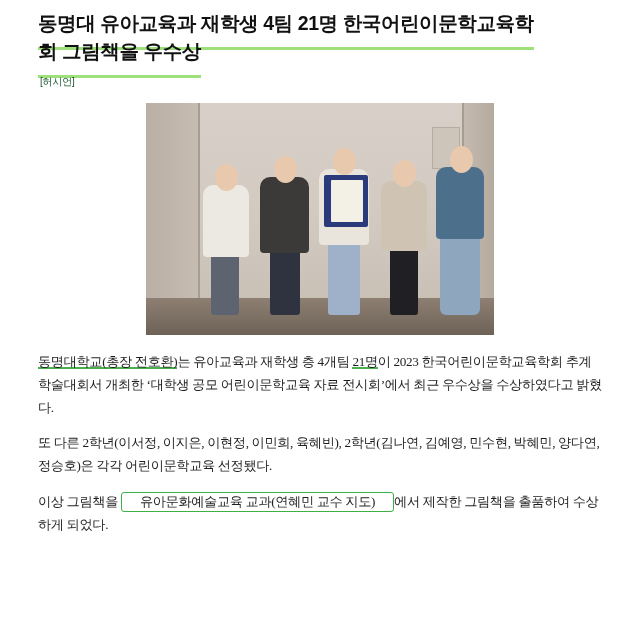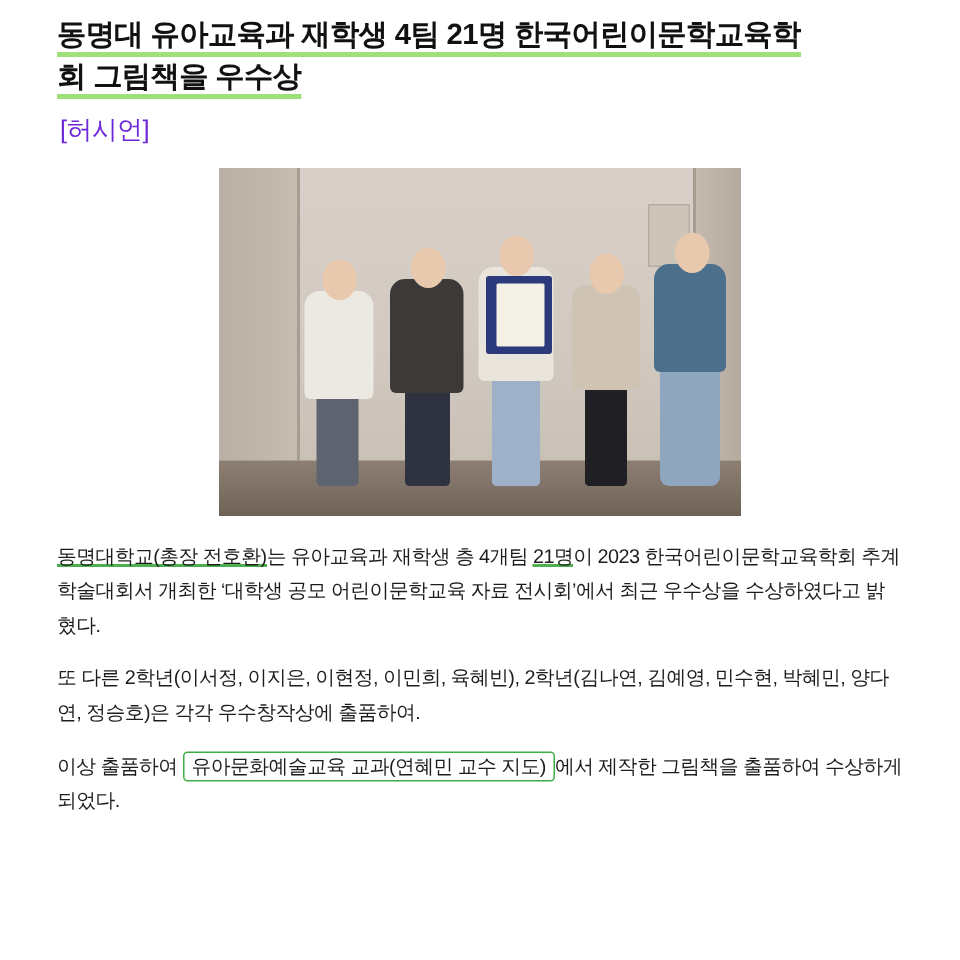--- a/index.html
+++ b/index.html
@@ -27,25 +27,25 @@
     line-height: 1.42;
     letter-spacing: -0.4px;
     color: #111111;
     margin: 0 0 10px 0;
   }
   .hl-line {
     display: inline;
     background-image: linear-gradient(to top, #9ee07a 0, #9ee07a 3px, transparent 3px);
     background-repeat: no-repeat;
     background-position: 0 100%;
-    padding-bottom: 4px;
+    padding-bottom: 16px;
   }
   .byline {
-    font-size: 17px;
-    color: #6d28d9;
+    font-size: 10px;
+    color: #14532d;
     margin: 6px 0 14px 2px;
     letter-spacing: -0.2px;
   }
   .photo-wrap {
     width: 100%;
     display: flex;
     justify-content: center;
     margin-bottom: 16px;
   }
   .photo {
@@ -119,32 +119,33 @@
     border-radius: 1px;
   }
   
   p.body {
     font-size: 13.2px;
     line-height: 1.72;
     letter-spacing: -0.35px;
     color: #1d1d1d;
     margin: 0 0 13px 0;
     text-align: left;
+    font-family: Liberation Serif, serif;
   }
   .underline-green {
     display: inline;
     background-image: linear-gradient(to top, #4caf50 0, #4caf50 2px, transparent 2px);
     background-repeat: no-repeat;
     background-position: 0 100%;
   }
   .box-green {
     display: inline-block;
     border: 1.6px solid #3fae46;
     border-radius: 3px;
-    padding: 0 5px;
+    padding: 0 18px;
     line-height: 1.35;
   }
 </style>
 </head>
 <body>
 
 <div class="page">
 
   <h1 class="headline">
     <span class="hl-line">동명대 유아교육과 재학생 4팀 21명 한국어린이문학교육학</span><br>
@@ -199,20 +200,20 @@
         <div class="p-hair" style="left:13px; bottom:138px; width:33px; height:42px; background:#2a2019; z-index:-1;"></div>
       </div>
     </div>
   </div>
 
   <p class="body">
     <span class="underline-green">동명대학교(총장 전호환)</span><span>는 유아교육과 재학생 층 4개팀 </span><span class="underline-green">21명</span><span>이 2023 한국어린이문학교육학회 추계학술대회서 개최한 ‘대학생 공모 어린이문학교육 자료 전시회’에서 최근 우수상을 수상하였다고 밝혔다.</span>
   </p>
 
 
-  <p class="body">또 다른 2학년(이서정, 이지은, 이현정, 이민희, 육혜빈), 2학년(김나연, 김예영, 민수현, 박혜민, 양다연, 정승호)은 각각 우수창작상에 출품하여.</p>
+  <p class="body">또 다른 2학년(이서정, 이지은, 이현정, 이민희, 육혜빈), 2학년(김나연, 김예영, 민수현, 박혜민, 양다연, 정승호)은 각각 어린이문학교육 선정됐다.</p>
 
   <p class="body">
-    <span>이상 출품하여 </span><span class="box-green">유아문화예술교육 교과(연혜민 교수 지도)</span><span>에서 제작한 그림책을 출품하여 수상하게 되었다.</span>
+    <span>이상 그림책을 </span><span class="box-green">유아문화예술교육 교과(연혜민 교수 지도)</span><span>에서 제작한 그림책을 출품하여 수상하게 되었다.</span>
   </p>
 
 
 </div>
 
 </body></html>

